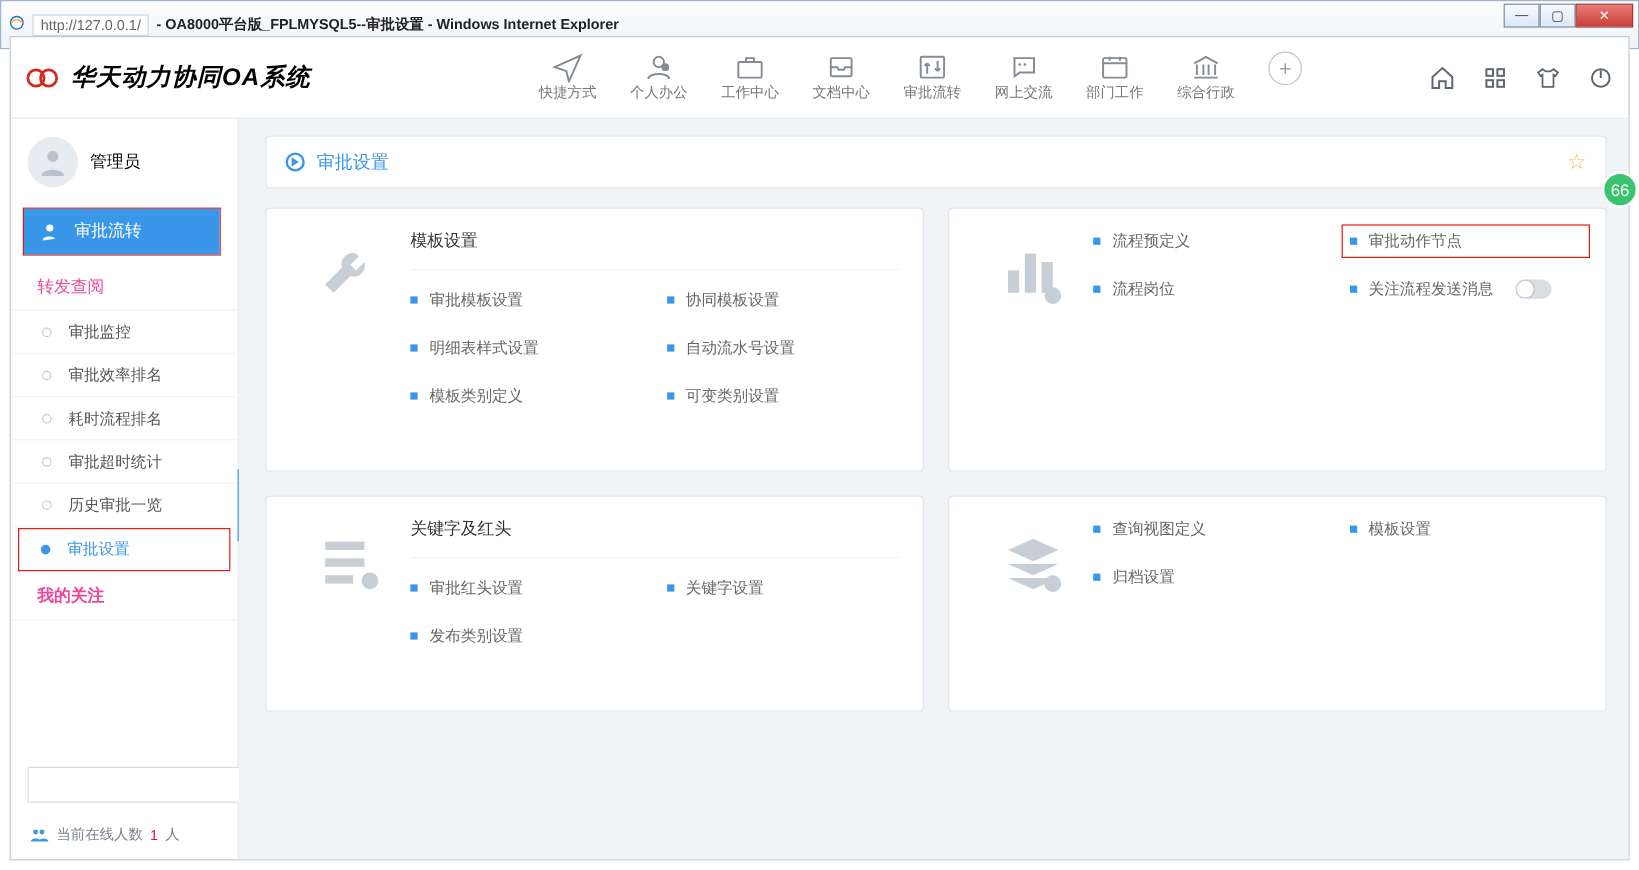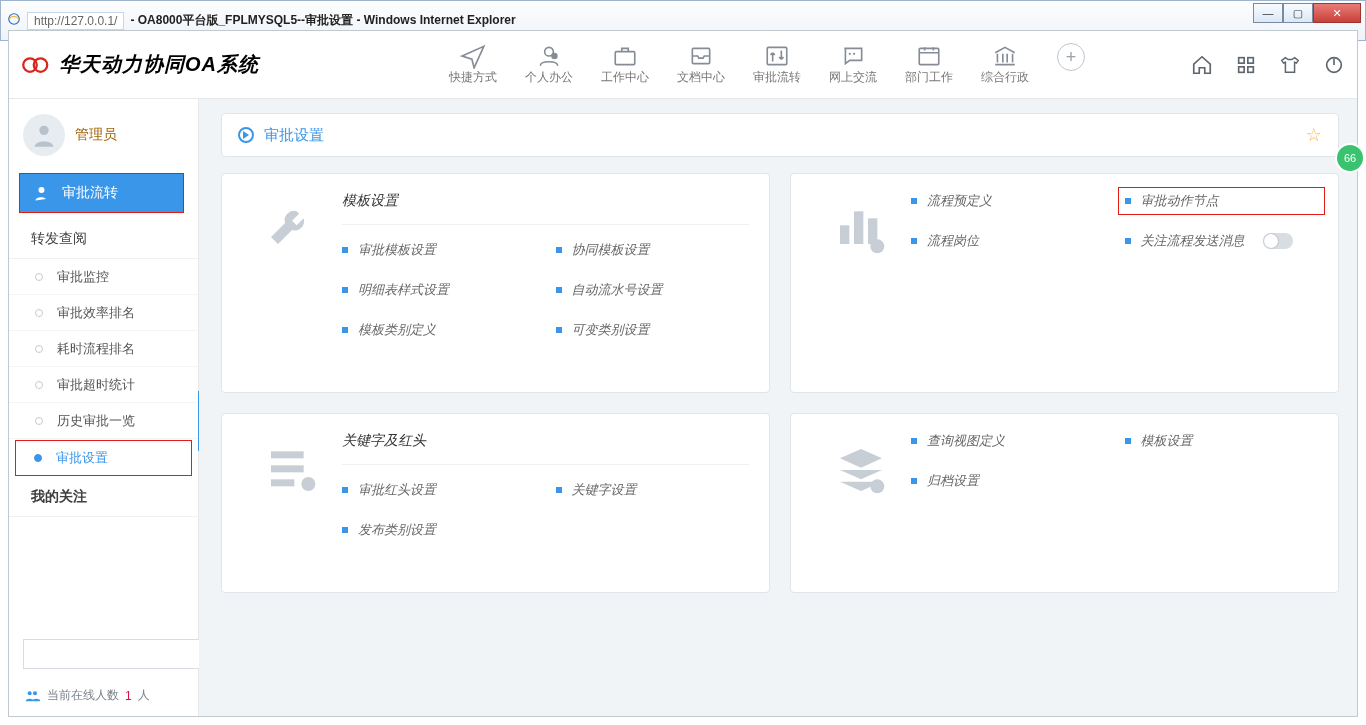--- a/index.html
+++ b/index.html
@@ -27,25 +27,25 @@
 .nav-plus { width: 28px; height: 28px; border: 1.5px solid #bfc5cc; border-radius: 50%; color: #9aa2ab; display: flex; align-items: center; justify-content: center; font-size: 18px; cursor: pointer; }
 .right-icons { margin-left: auto; display: flex; gap: 22px; color: #5e666f; }
 .right-icons svg { width: 22px; height: 22px; cursor: pointer; }
 
 
 .body { flex: 1; display: flex; min-height: 0; }
 .sidebar { width: 190px; border-right: 1px solid #e6e8ea; display: flex; flex-direction: column; position: relative; }
 .user-block { height: 72px; display: flex; align-items: center; gap: 10px; padding: 0 14px; }
 .avatar { width: 42px; height: 42px; border-radius: 50%; background: #e7ecf1; display: flex; align-items: center; justify-content: center; }
 .avatar svg { width: 28px; height: 28px; fill: #b7c2cc; }
-.user-name { color: #a16207; font-size: 14px; }
+.user-name { color: #000000; font-size: 14px; }
 .side-section { border: 1px solid #e31b12; margin: 2px 14px 6px 10px; }
 .side-primary { height: 38px; background: #3a96e8; color: #fff; display: flex; align-items: center; gap: 10px; padding: 0 14px; font-size: 14px; }
 .side-primary svg { width: 18px; height: 18px; fill: #fff; }
-.side-link { height: 40px; display: flex; align-items: center; padding: 0 22px; font-size: 14px; color: #404040; border-bottom: 1px solid #eef0f2; cursor: pointer; }
+.side-link { height: 40px; display: flex; align-items: center; padding: 0 22px; font-size: 14px; color: #ec4899; border-bottom: 1px solid #eef0f2; cursor: pointer; }
 .side-link.bold { font-weight: 600; }
 .side-sub { list-style: none; }
 .side-sub li { height: 36px; display: flex; align-items: center; gap: 14px; padding: 0 14px 0 26px; font-size: 13px; color: #555; border-bottom: 1px solid #f3f4f6; cursor: pointer; }
 .dot { width: 8px; height: 8px; border-radius: 50%; border: 1.5px solid #c5ccd3; }
 .side-sub li.active { border: 1px solid #e31b12; margin: 1px 6px; padding-left: 18px; }
 .side-sub li.active .dot { background: #3a96e8; border-color: #3a96e8; }
 .side-sub li.active span { color: #3a96e8; }
 .side-link.red-box { border: 1px solid #e31b12; margin: 2px 14px 0 10px; padding-left: 12px; }
 
 .search-row { padding: 10px 14px; display: flex; gap: 6px; margin-top: auto; }
@@ -58,34 +58,34 @@
 .drag-handle { position: absolute; right: -10px; top: 292px; width: 10px; height: 60px; background: #3a96e8; border-radius: 0 4px 4px 0; cursor: pointer; }
 .drag-handle::after { content: "‹"; color: #fff; position: absolute; top: 20px; left: 2px; }
 
 .content { flex: 1; background: #f1f4f7; padding: 14px 18px 18px 22px; overflow: auto; position: relative; }
 .crumb-bar { background: #fff; border: 1px solid #dfe5eb; border-radius: 4px; height: 44px; display: flex; align-items: center; padding: 0 16px; margin-bottom: 16px; }
 .crumb-bar .bullet { width: 16px; height: 16px; border: 2px solid #3a96e8; border-radius: 50%; position: relative; margin-right: 10px; }
 .crumb-bar .bullet::after { content: ""; position: absolute; left: 3px; top: 2px; width: 0; height: 0; border-left: 6px solid #3a96e8; border-top: 4px solid transparent; border-bottom: 4px solid transparent; }
 .crumb-bar .label { color: #3a96e8; font-size: 15px; }
 .crumb-bar .star { margin-left: auto; color: #f6b84e; font-size: 18px; }
 
-.cards { display: grid; grid-template-columns: 1fr 1fr; gap: 20px; font-style: italic; }
+.cards { display: grid; grid-template-columns: 1fr 1fr; gap: 20px; }
 .card { background: #fff; border: 1px solid #dfe5eb; border-radius: 4px; min-height: 220px; display: flex; padding: 18px 20px 24px 20px; }
 .card .icon-col { width: 100px; display: flex; justify-content: center; padding-top: 10px; }
 .card .icon-col svg { width: 56px; height: 56px; fill: #c7ced6; }
 .card .body-col { flex: 1; }
 .card h3 { font-size: 14px; font-weight: 400; color: #333; padding-bottom: 14px; border-bottom: 1px solid #edf0f3; margin-bottom: 16px; }
 .link-grid { display: grid; grid-template-columns: 1fr 1fr; row-gap: 22px; column-gap: 20px; }
 .link-item { display: flex; align-items: center; gap: 10px; font-size: 13px; color: #666; cursor: pointer; }
 .sq { width: 6px; height: 6px; background: #3a96e8; }
 .link-item.hl { border: 1px solid #e31b12; padding: 4px 6px; margin: -5px -7px; }
 .toggle { width: 30px; height: 16px; background: #d7dde3; border-radius: 8px; position: relative; margin-left: 8px; }
 .toggle::after { content: ""; width: 14px; height: 14px; background: #fff; border-radius: 50%; position: absolute; top: 1px; left: 1px; box-shadow: 0 0 2px rgba(0,0,0,.3); }
 
-.badge66 { position: absolute; right: -6px; top: 114px; width: 26px; height: 26px; background: #39c36f; border-radius: 50%; color: #fff; font-size: 11px; display: flex; align-items: center; justify-content: center; box-shadow: 0 0 0 2px #fff; }
+.badge66 { position: absolute; right: -6px; top: 114px; width: 26px; height: 26px; background: #39c36f; border-radius: 50%; color: #fff; font-size: 14px; display: flex; align-items: center; justify-content: center; box-shadow: 0 0 0 2px #fff; }
 </style>
 </head>
 <body>
 
 <div class="titlebar">
   <span class="ie-icon">
     <svg viewBox="0 0 24 24" width="14" height="14">
         <circle cx="12" cy="12" r="9" fill="none" stroke="#2b6dbf" stroke-width="2"></circle>
         <path d="M4 12c4-6 12-6 16 0" fill="none" stroke="#f6b33c" stroke-width="2"></path>
       </svg>

